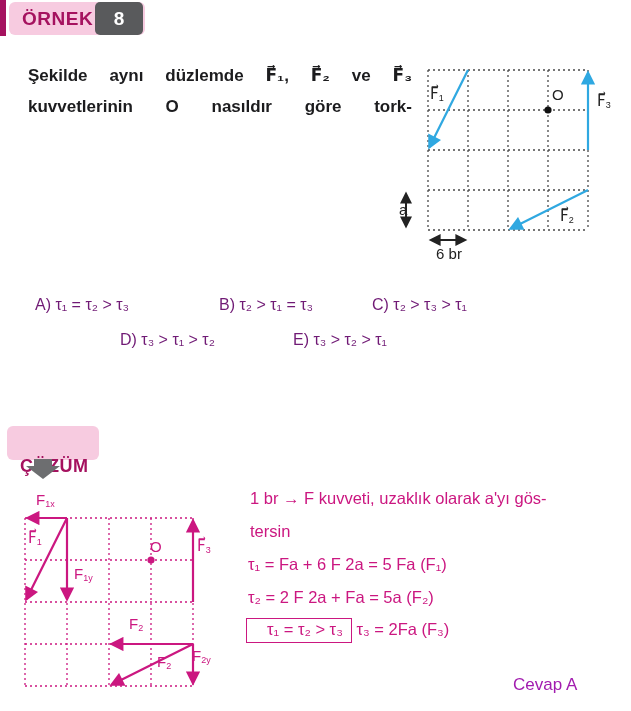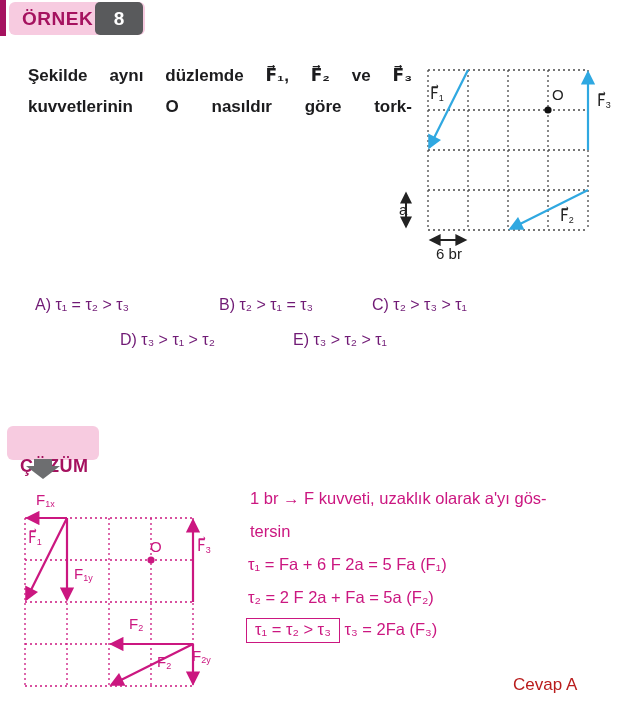--- a/index.html
+++ b/index.html
@@ -32,22 +32,22 @@
   
   .sol-box{left:7px;top:426px;width:92px;height:34px;background:#f7cbe0;border-radius:6px;}
   .sol-title{left:20px;top:426px;height:34px;line-height:34px;font-size:18px;font-weight:bold;
              color:#a5125f;letter-spacing:0.5px;margin-top:23px;}
   .sol-arrow-stem{left:34px;top:459px;width:18px;height:7px;background:#6d6e70;}
   .sol-arrow-head{left:26px;top:466px;width:0;height:0;border-left:17px solid transparent;
                   border-right:17px solid transparent;border-top:13px solid #6d6e70;}
 
   
   .stext{font-size:16.5px;color:#cb1780;}
-  .relbox{display:inline-block;border:1.5px solid #cb1780;padding:1px 8px 3px 8px;}
-  .answer{font-size:17px;color:#b91c1c;font-weight:500;}
+  .relbox{display:inline-block;border:1.5px solid #cb1780;padding:1px 8px 3px 20px;}
+  .answer{font-size:17px;color:#a21caf;font-weight:500;}
 </style>
 </head>
 <body>
 
 <div class="abs accent-bar"></div>
 <div class="abs title-box"></div>
 <div class="abs title-text">ÖRNEK</div>
 <div class="abs num-badge">8</div>
 
 <div class="abs question">

